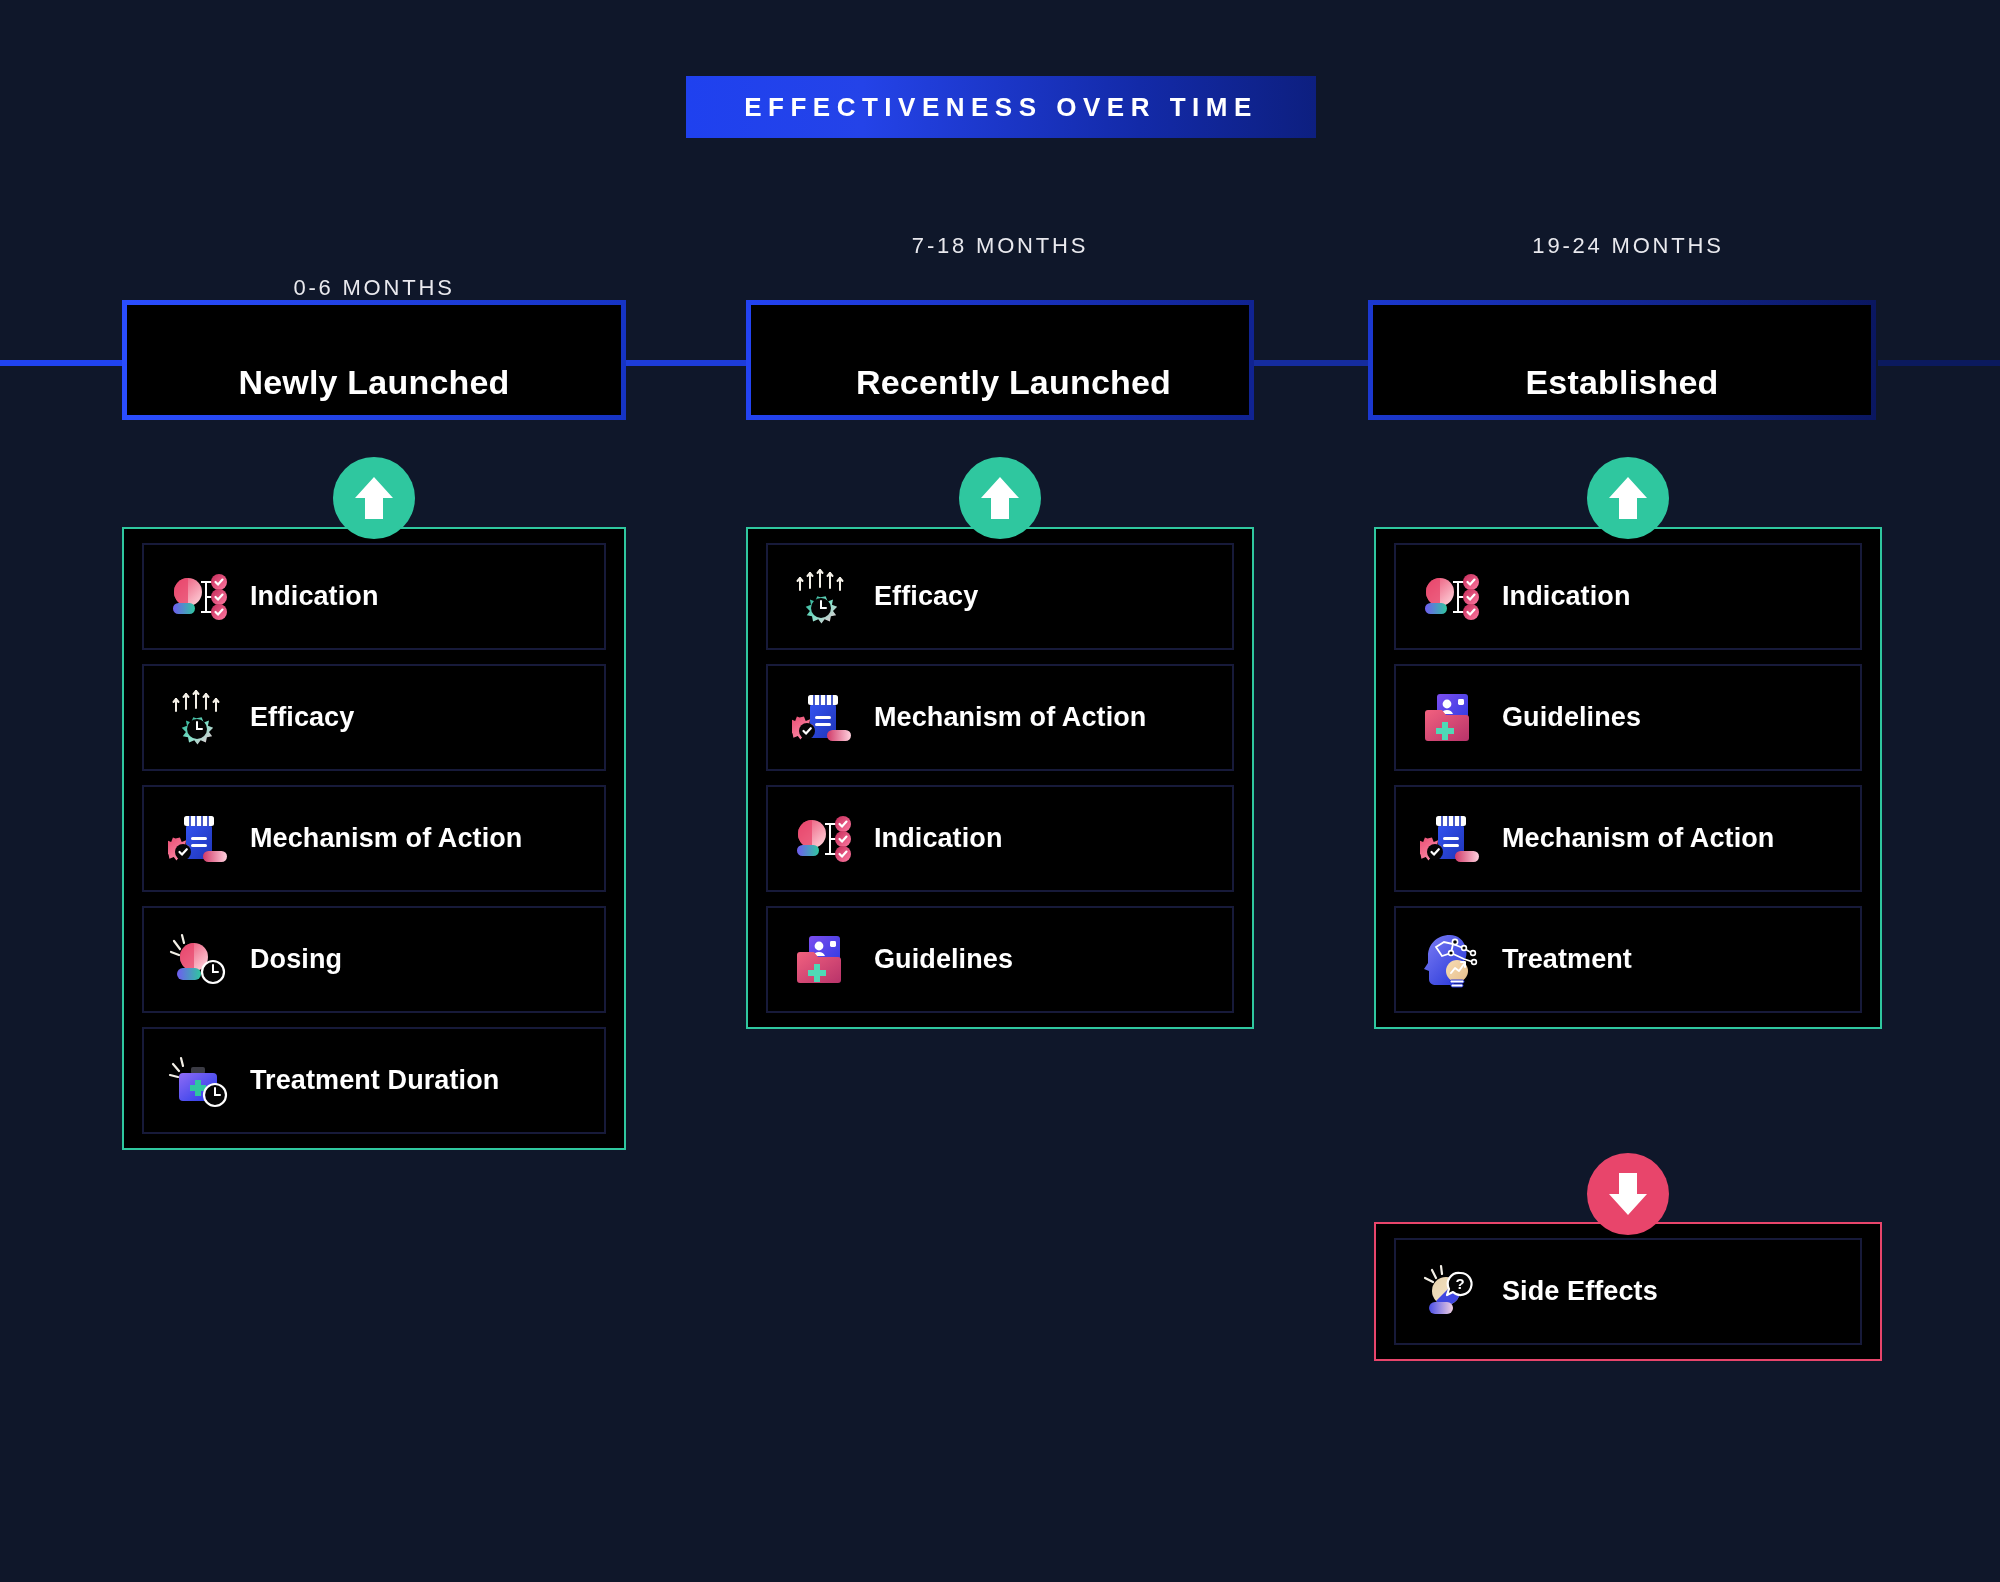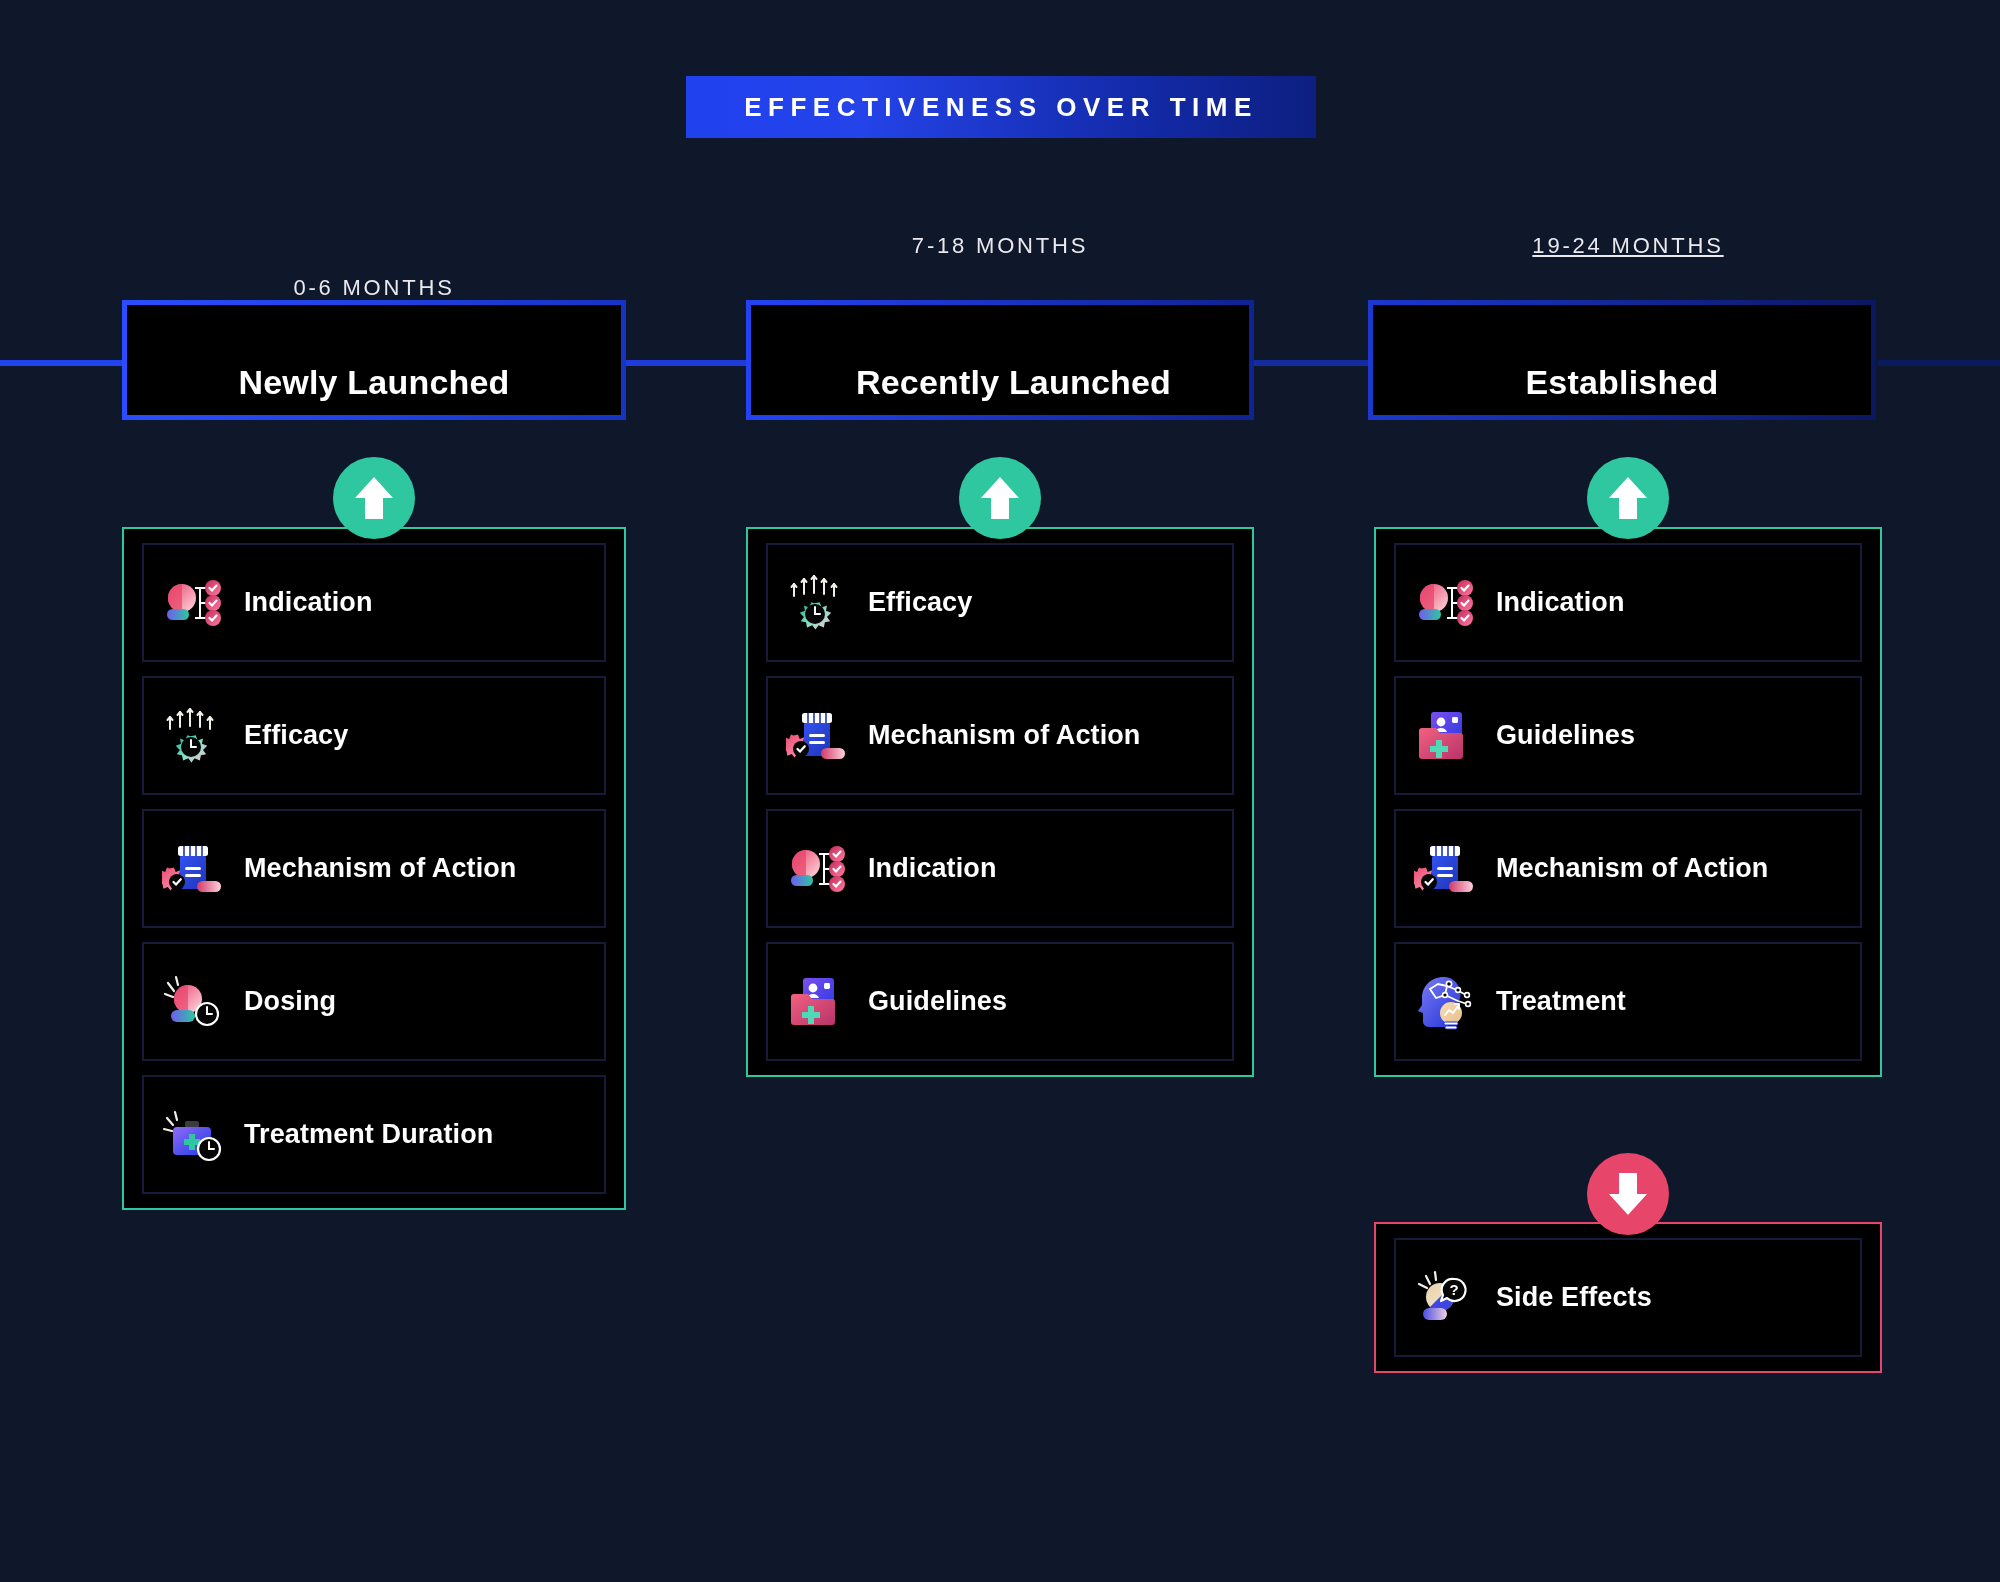--- a/index.html
+++ b/index.html
@@ -49,21 +49,21 @@
   .stage-head.s2 { left: 1368px; width: 508px; border-color:#152c9e; border-image: linear-gradient(90deg,#1b38cf,#0a1761) 1; }
 
   
   .period {
     position: absolute; top: 233px;
     color: #e9e9ee; font-size: 22px; letter-spacing: 2.8px;
     text-align: center; white-space: nowrap;
   }
   .period.p0 { left: 122px; width: 504px; margin-top: 42px; }
   .period.p1 { left: 746px; width: 508px; }
-  .period.p2 { left: 1374px; width: 508px; text-decoration: underline; }
+  .period.p2 { left: 1374px; width: 508px; }
 
   
   .panel {
     position: absolute;
     border: 2px solid #2fc79f;
     background: #000;
     padding: 14px 18px;
   }
   .panel.negative { border-color: #e8456b; }
 
@@ -84,23 +84,23 @@
   .arrow-badge.a0 { left: 333px;  top: 457px; }
   .arrow-badge.a1 { left: 959px;  top: 457px; }
   .arrow-badge.a2 { left: 1587px; top: 457px; }
   .arrow-badge.a3 { left: 1587px; top: 1153px; }
   .arrow-badge svg { width: 44px; height: 46px; display:block; }
 
   
   .item {
     border: 2px solid #171a3a;
     background: #000;
-    height: 119px;
+    height: 107px;
     display: flex; align-items: center;
-    padding-left: 18px;
+    padding-left: 24px;
     margin-bottom: 14px;
   }
   .item:last-child { margin-bottom: 0; }
   .item .ico { width: 62px; height: 62px; flex: 0 0 62px; margin-right: 20px; }
   .item .ico svg { width: 62px; height: 62px; display:block; }
   .item .txt { color: #ffffff; font-size: 27px; font-weight: bold; letter-spacing: 0.1px; white-space: nowrap; }
 </style>
 </head>
 <body>
 

